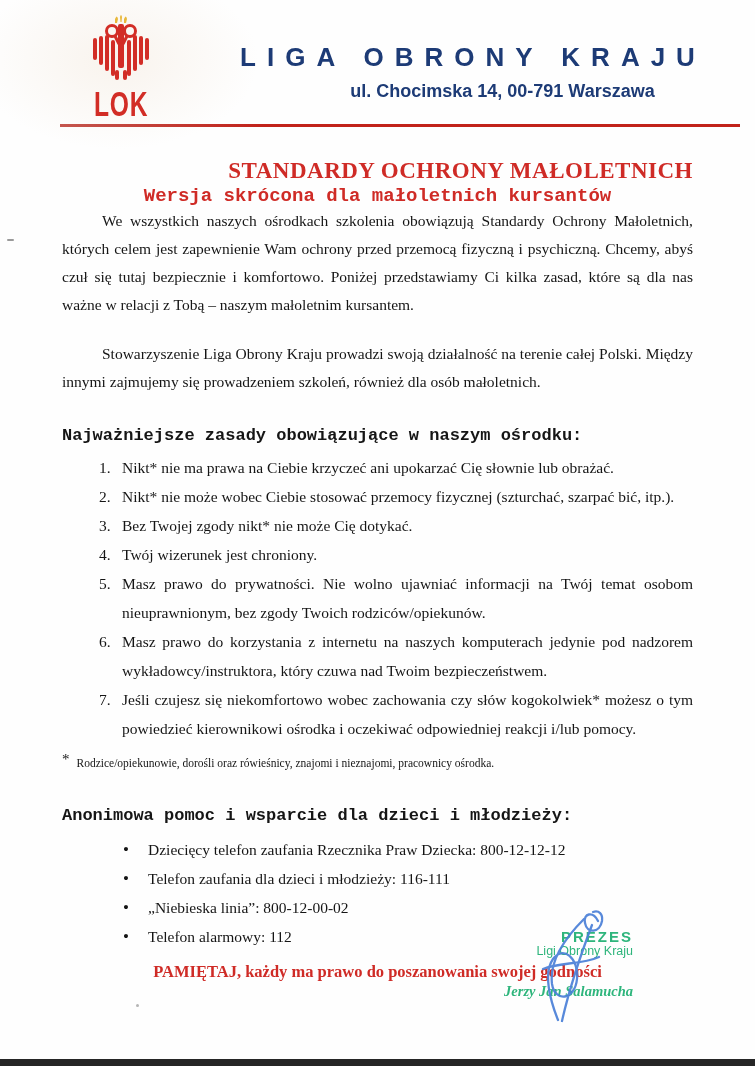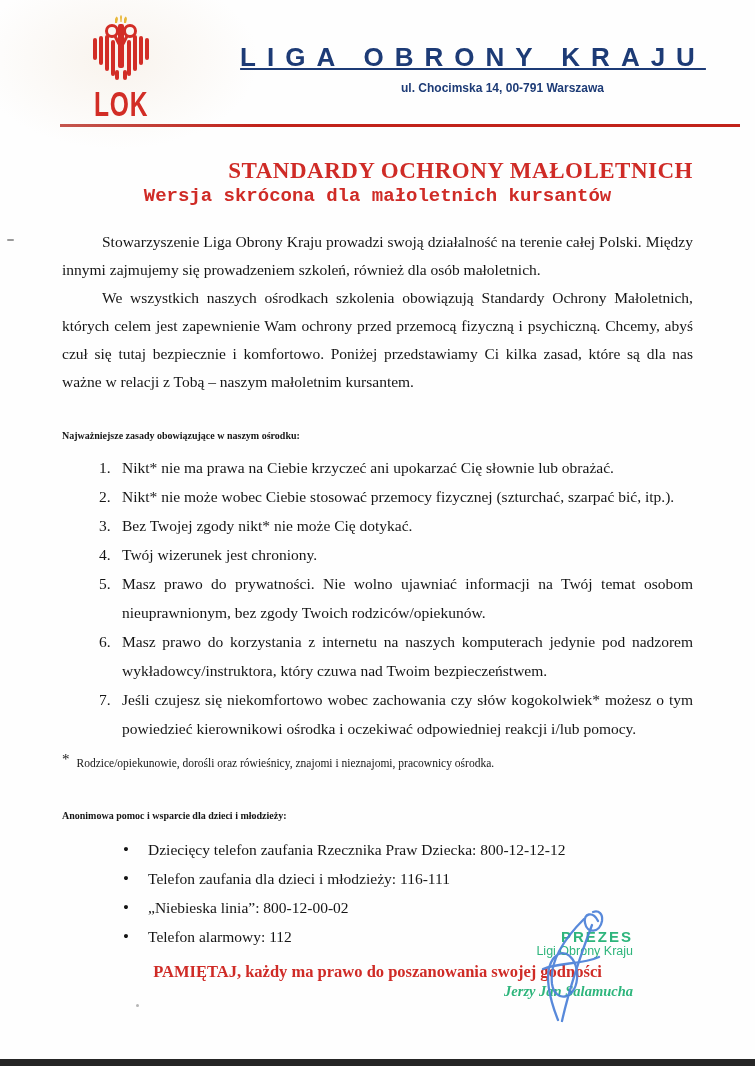--- a/index.html
+++ b/index.html
@@ -13,36 +13,36 @@
   
   .logo{position:absolute;left:88px;top:13px;width:66px;text-align:center;}
   .logo-text{
     font-family:"Liberation Sans",sans-serif;font-weight:700;color:#d22d26;
     font-size:30px;line-height:28px;letter-spacing:1px;
     transform:scale(0.82,1.15);transform-origin:center top;margin-top:1px;
   }
   .org-name{
     position:absolute;left:213px;top:42px;width:520px;text-align:center;
     font-family:"Liberation Sans",sans-serif;font-weight:700;color:#1d3b76;
-    font-size:26px;letter-spacing:11px;white-space:nowrap;text-decoration:underline;
+    font-size:26px;letter-spacing:11px;white-space:nowrap;
   }
   .org-address{
     position:absolute;left:300px;top:81px;width:405px;text-align:center;
     font-family:"Liberation Sans",sans-serif;font-weight:700;color:#1d3b76;
-    font-size:12px;
+    font-size:18px;
   }
   .red-rule{position:absolute;left:60px;top:124px;width:680px;height:3px;
     background:linear-gradient(90deg,#c4564e,#c1221a 30%,#c1221a);}
   
   .content{position:absolute;left:62px;top:158px;width:631px;}
   .doc-title{margin:0;text-align:right;color:#cf2b26;font-size:23px;font-weight:700;letter-spacing:0.5px;}
   .doc-subtitle{margin:1px 0 0;text-align:center;color:#cf2b26;font-size:19px;font-weight:700;font-family:Liberation Mono, monospace;}
   .para{margin:0;font-size:15.5px;line-height:28px;text-align:justify;text-indent:40px;}
   .para.first{margin-top:21px;}
-  .sec-heading{margin:26px 0 0;font-size:10px;font-weight:700;line-height:28px;}
+  .sec-heading{margin:26px 0 0;font-size:17px;font-weight:700;line-height:28px;font-family:Liberation Mono, monospace;}
   ol.rules{margin:3px 0 0;padding:0 0 0 60px;list-style:none;counter-reset:rule;}
   ol.rules li{counter-increment:rule;position:relative;font-size:15.5px;line-height:29px;text-align:justify;}
   ol.rules li::before{content:counter(rule) ".";position:absolute;left:-23px;}
   ol.rules b{font-weight:400;}
   .footnote{margin-top:11px;font-size:11.5px;line-height:16px;}
   .footnote .star{font-size:15px;position:relative;top:-3px;margin-right:7px;}
   .help-heading{margin-top:31px;}
   ul.help{margin:5px 0 0;padding:0 0 0 86px;list-style:none;}
   ul.help li{position:relative;font-size:15.5px;line-height:29px;}
   ul.help li::before{content:"\2022";position:absolute;left:-25px;font-size:17px;}
@@ -96,22 +96,22 @@
   </div>
 
   <div class="org-name">LIGA OBRONY KRAJU</div>
   <div class="org-address">ul. Chocimska 14, 00-791 Warszawa</div>
   <div class="red-rule"></div>
 
   <main class="content">
     <h1 class="doc-title">STANDARDY OCHRONY MAŁOLETNICH</h1>
     <h2 class="doc-subtitle">Wersja skrócona dla małoletnich kursantów</h2>
 
+    <p class="para">We wszystkich naszych ośrodkach szkolenia obowiązują Standardy Ochrony Małoletnich, których celem jest zapewnienie Wam ochrony przed przemocą fizyczną i psychiczną. Chcemy, abyś czuł się tutaj bezpiecznie i komfortowo. Poniżej przedstawiamy Ci kilka zasad, które są dla nas ważne w relacji z Tobą – naszym małoletnim kursantem.</p>
     <p class="para first">Stowarzyszenie Liga Obrony Kraju prowadzi swoją działalność na terenie całej Polski. Między innymi zajmujemy się prowadzeniem szkoleń, również dla osób małoletnich.</p>
-    <p class="para">We wszystkich naszych ośrodkach szkolenia obowiązują Standardy Ochrony Małoletnich, których celem jest zapewnienie Wam ochrony przed przemocą fizyczną i psychiczną. Chcemy, abyś czuł się tutaj bezpiecznie i komfortowo. Poniżej przedstawiamy Ci kilka zasad, które są dla nas ważne w relacji z Tobą – naszym małoletnim kursantem.</p>
 
     <h3 class="sec-heading">Najważniejsze zasady obowiązujące w naszym ośrodku:</h3>
     <ol class="rules">
       <li><span></span><b>Nikt*</b><span> nie ma prawa na Ciebie krzyczeć ani upokarzać Cię słownie lub obrażać.</span></li>
       <li><span></span><b>Nikt*</b><span> nie może wobec Ciebie stosować przemocy fizycznej (szturchać, szarpać bić, itp.).</span></li>
       <li><span>Bez Twojej zgody </span><b>nikt*</b><span> nie może Cię dotykać.</span></li>
       <li><span>Twój wizerunek jest chroniony.</span><b></b><span></span></li>
       <li><span>Masz prawo do prywatności. Nie wolno ujawniać informacji na Twój temat osobom nieuprawnionym, bez zgody Twoich rodziców/opiekunów.</span><b></b><span></span></li>
       <li><span>Masz prawo do korzystania z internetu na naszych komputerach jedynie pod nadzorem wykładowcy/instruktora, który czuwa nad Twoim bezpieczeństwem.</span><b></b><span></span></li>
       <li><span>Jeśli czujesz się niekomfortowo wobec zachowania czy słów </span><b>kogokolwiek*</b><span> możesz o tym powiedzieć kierownikowi ośrodka i oczekiwać odpowiedniej reakcji i/lub pomocy.</span></li>

